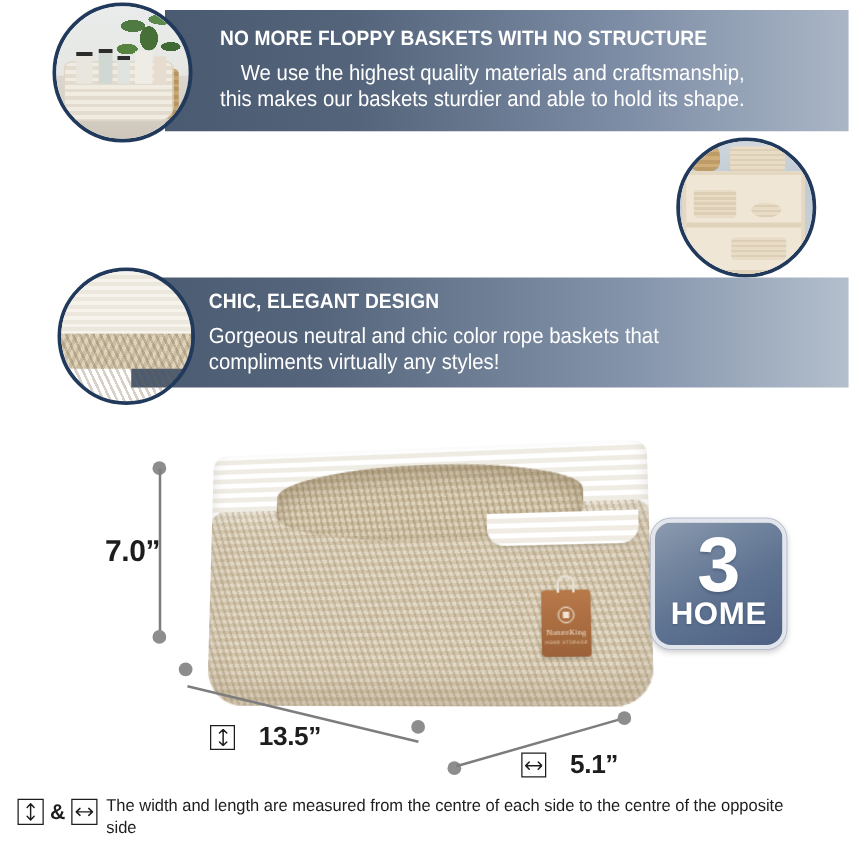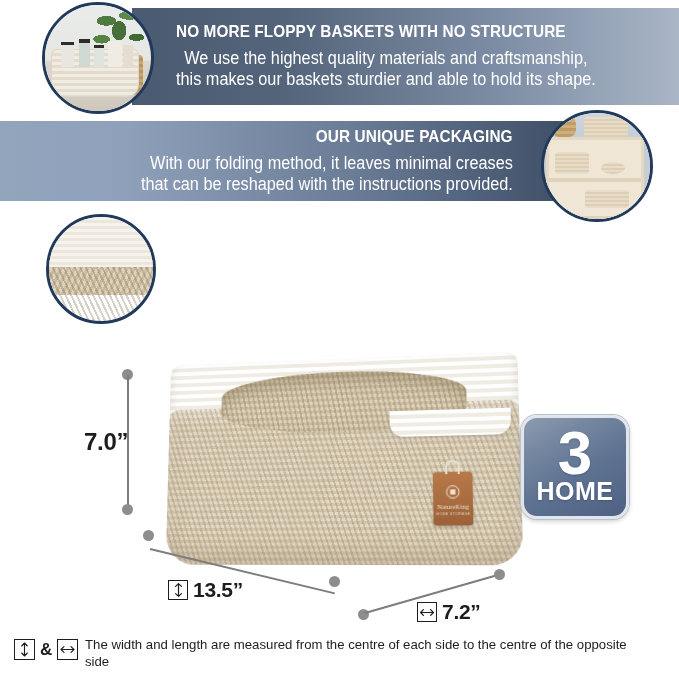--- a/index.html
+++ b/index.html
@@ -16,21 +16,21 @@
     position: absolute;
     display: flex;
     flex-direction: column;
     justify-content: center;
   }
   .banner-1 {
     left: 132px; top: 8px; width: 547px; height: 97px;
     background: linear-gradient(to right, #4a5a71 0%, #53647b 28%, #7e8ea6 68%, #aab6c6 100%);
     padding: 6px 12px 6px 44px;
     align-items: flex-start;
-    text-align: center;
+    text-align: right;
   }
   .banner-2 {
     left: 0px; top: 121px; width: 565px; height: 80px;
     background: linear-gradient(to right, #93a4bd 0%, #8fa0ba 22%, #6b7c96 62%, #3f4f68 100%);
     padding: 4px 52px 4px 12px;
     align-items: flex-end;
     text-align: right;
   }
   .banner-3 {
     left: 105px; top: 222px; width: 574px; height: 88px;
@@ -199,21 +199,21 @@
   .dim-dot {
     position:absolute; width:11px; height:11px; border-radius:50%;
     background:#8d8d8d;
   }
   .dim-line { position:absolute; background:#7d7d7d; }
   .dim-label {
     position:absolute; color:#1d1d1d; font-size:24px; font-weight:bold;
     font-family:"Liberation Sans", sans-serif; white-space:nowrap;
     letter-spacing:-0.3px;
   }
-  .dim-label.small { font-size:21px; display:flex; align-items:center; gap:5px; }
+  .dim-label.small { font-size:21px; display:flex; align-items:center; gap:19px; }
   .arrow-box {
     display:inline-flex; align-items:center; justify-content:center;
     width:20px; height:20px; border:1.6px solid #1d1d1d; background:#fff;
   }
   .arrow-box svg { display:block; }
 
   
   .pack-badge {
     position:absolute; left:521px; top:415px; width:108px; height:104px;
     border-radius:16px;
@@ -261,40 +261,40 @@
   </div>
   <div class="circle circle-1">
     <div class="circle-inner sc-bath">
       <div class="bath-plant"></div>
       <div class="bath-pot"></div>
       <div class="bath-basket"></div>
       <div class="bath-bottles"></div>
     </div>
   </div>
 
-  <div class="banner banner-2">
-    <div class="banner-title">OUR UNIQUE PACKAGING</div>
-    <div class="banner-body">With our folding method, it leaves minimal creases
-that can be reshaped with the instructions provided.</div>
-  </div>
   <div class="circle circle-2">
     <div class="circle-inner sc-shelf">
       <div class="shelf-green"></div>
       <div class="shelf-pot"></div>
       <div class="shelf-bx" style="left:40px; top:4px; width:44px; height:20px;"></div>
       <div class="shelf-unit">
         <div class="shelf-div" style="top:38px;"></div>
         <div class="shelf-div" style="top:76px;"></div>
         <div class="shelf-bx" style="left:6px; top:12px; width:34px; height:22px;"></div>
         <div class="shelf-bx" style="left:52px; top:22px; width:24px; height:12px; border-radius:50%;"></div>
         <div class="shelf-bx" style="left:36px; top:50px; width:44px; height:18px;"></div>
       </div>
     </div>
   </div>
 
+  <div class="banner banner-3">
+    <div class="banner-title">CHIC, ELEGANT DESIGN</div>
+    <div class="banner-body">Gorgeous neutral and chic color rope baskets that
+compliments virtually any styles!</div>
+  </div>
   <div class="circle circle-3">
     <div class="circle-inner sc-rope">
       <div class="rope-tex"></div>
     </div>
   </div>
 
   <div class="product-wrap">
     <div class="basket">
       <div class="basket-rim"></div>
       <div class="basket-body"></div>
@@ -328,21 +328,21 @@
 
   <div class="dim-dot" style="left:358px; top:609px;"></div>
   <div class="dim-line" style="left:365px; top:612px; width:139px; height:1.8px; transform-origin:left center; transform:rotate(-16deg);"></div>
   <div class="dim-dot" style="left:494px; top:569px;"></div>
   <div class="dim-label small" style="left:417px; top:600px;">
     <span class="arrow-box">
       <svg width="14" height="11" viewBox="0 0 14 11">
         <path d="M1 5.5 L13 5.5 M3.4 2.6 L0.6 5.5 L3.4 8.4 M10.6 2.6 L13.4 5.5 L10.6 8.4" stroke="#1d1d1d" stroke-width="1.2" fill="none" stroke-linecap="round" stroke-linejoin="round"></path>
       </svg>
     </span>
-    <span>7.2”</span>
+    <span>5.1”</span>
   </div>
 
   <div class="pack-badge">
     <div class="pack-num">3</div>
     <div class="pack-word">HOME</div>
   </div>
 
   <div class="footer">
     <div class="footer-icons">
       <span class="footer-box">

